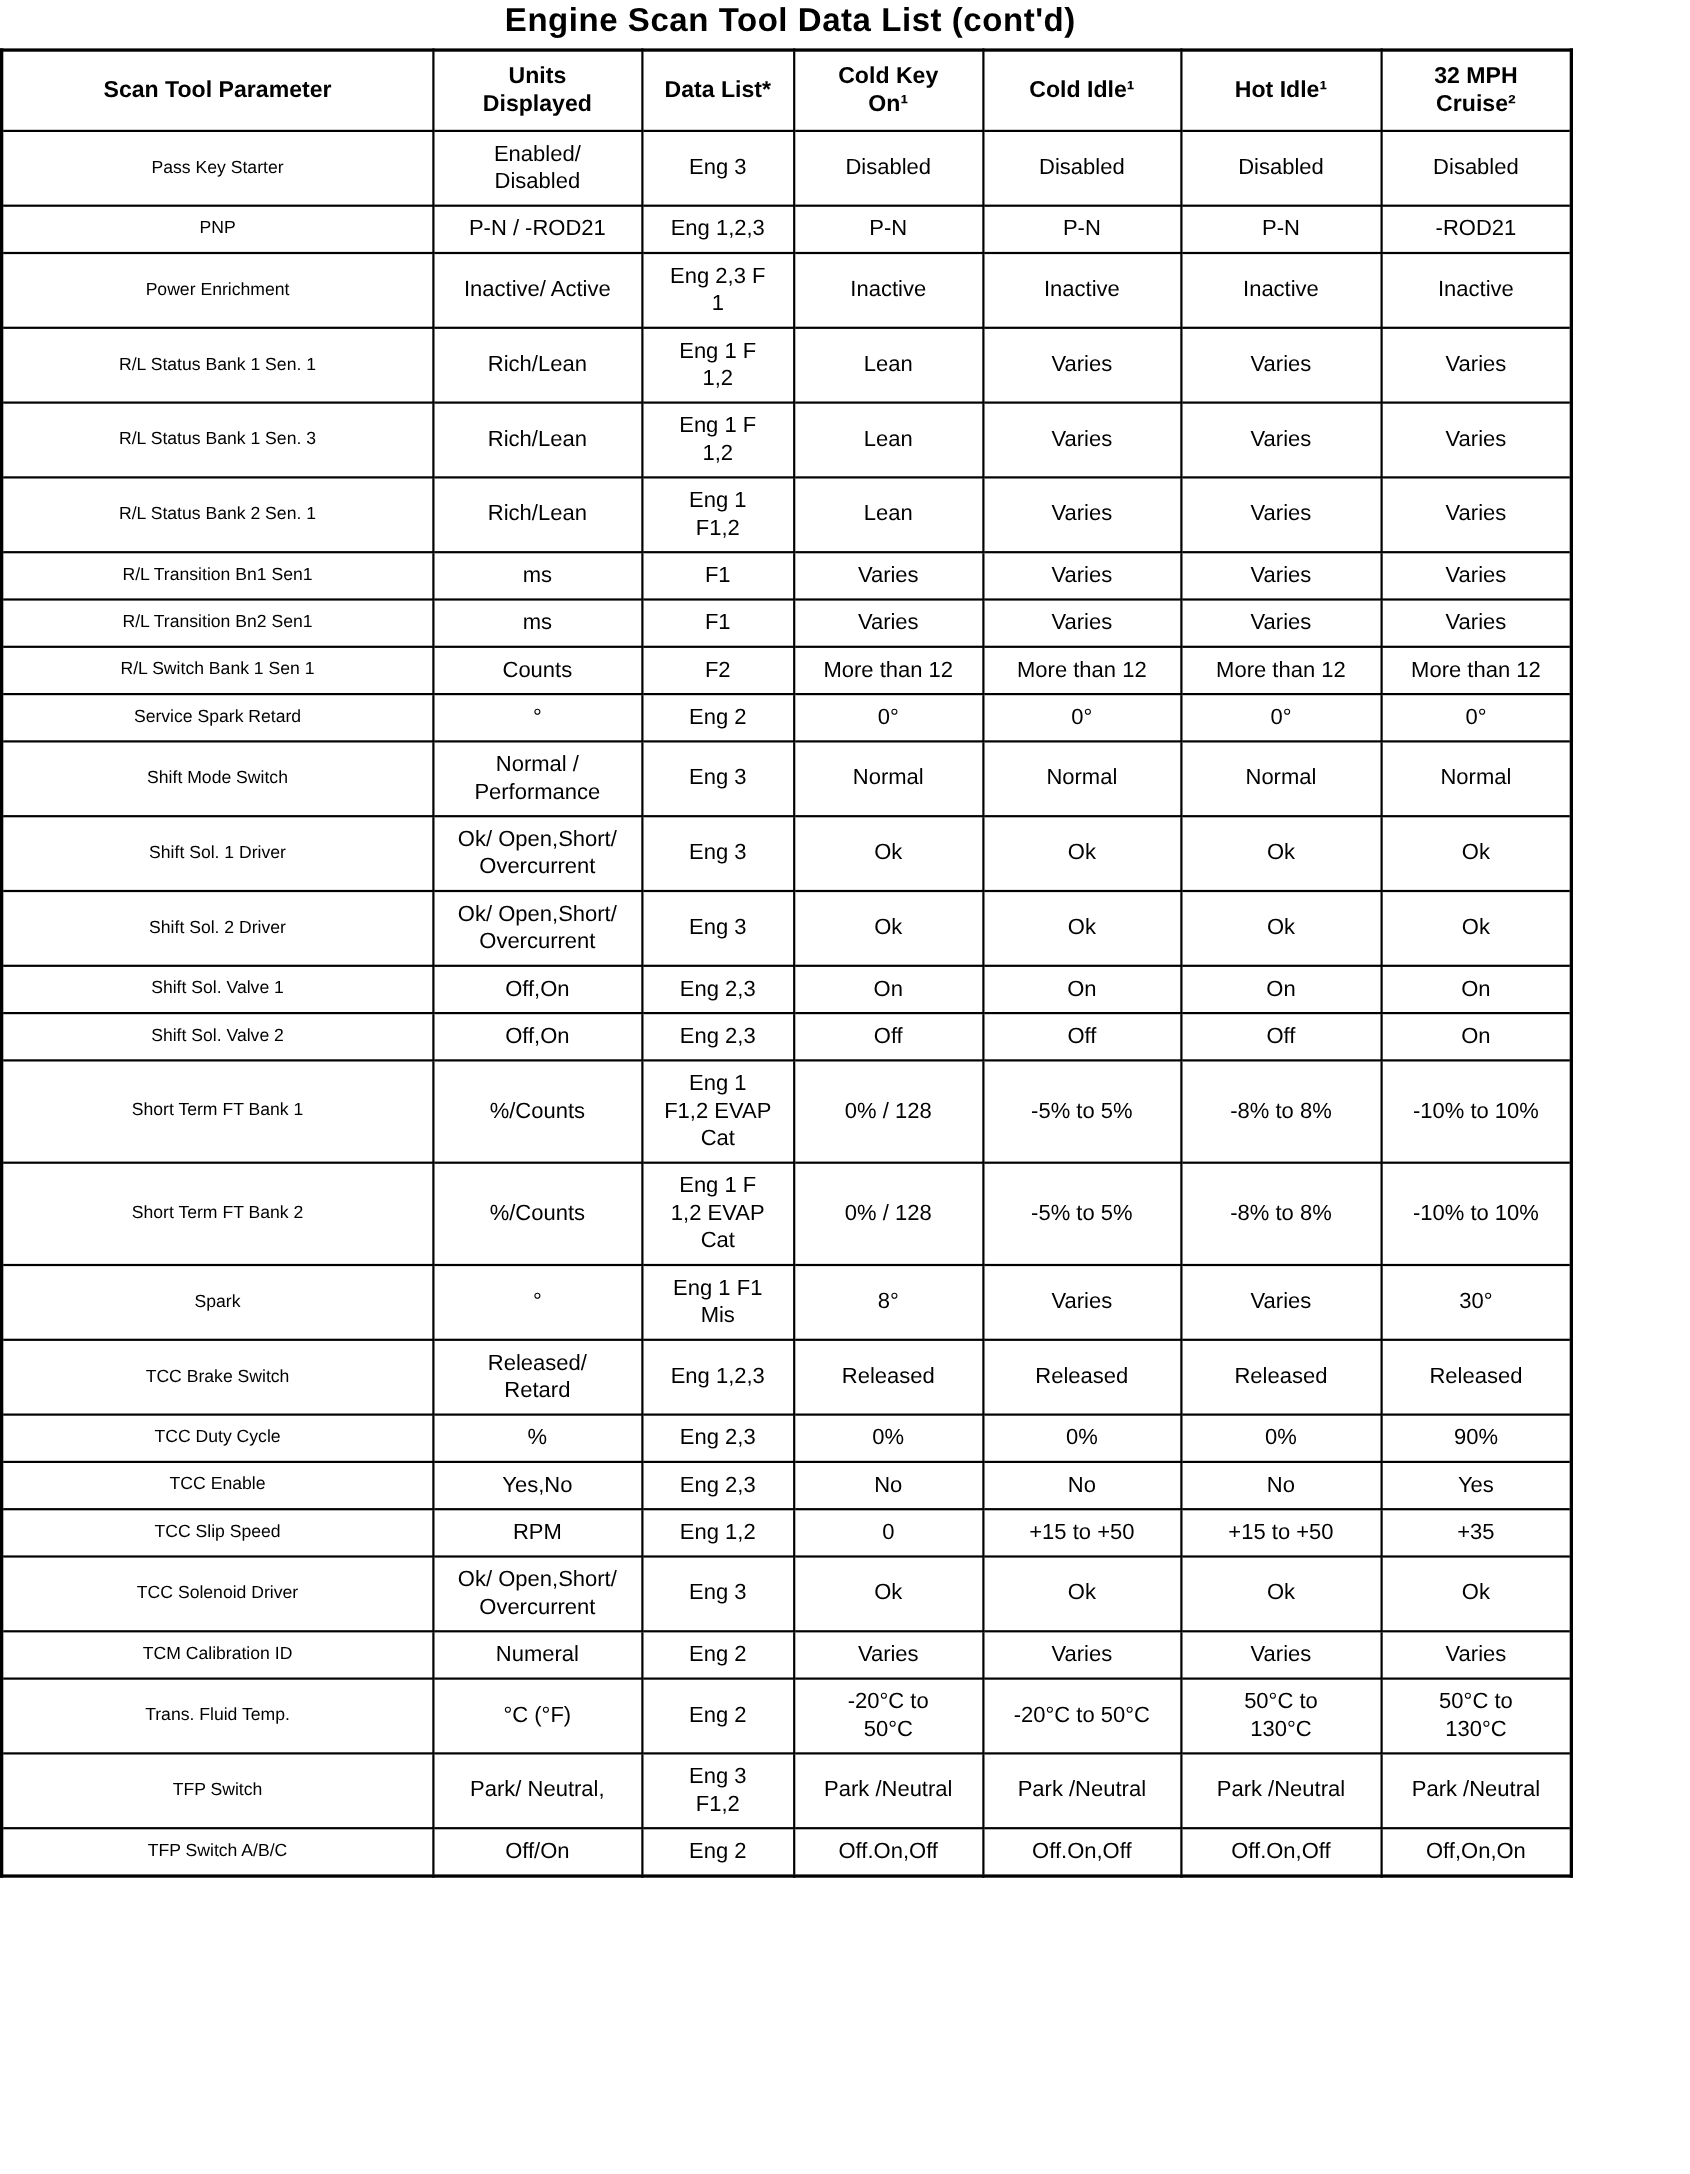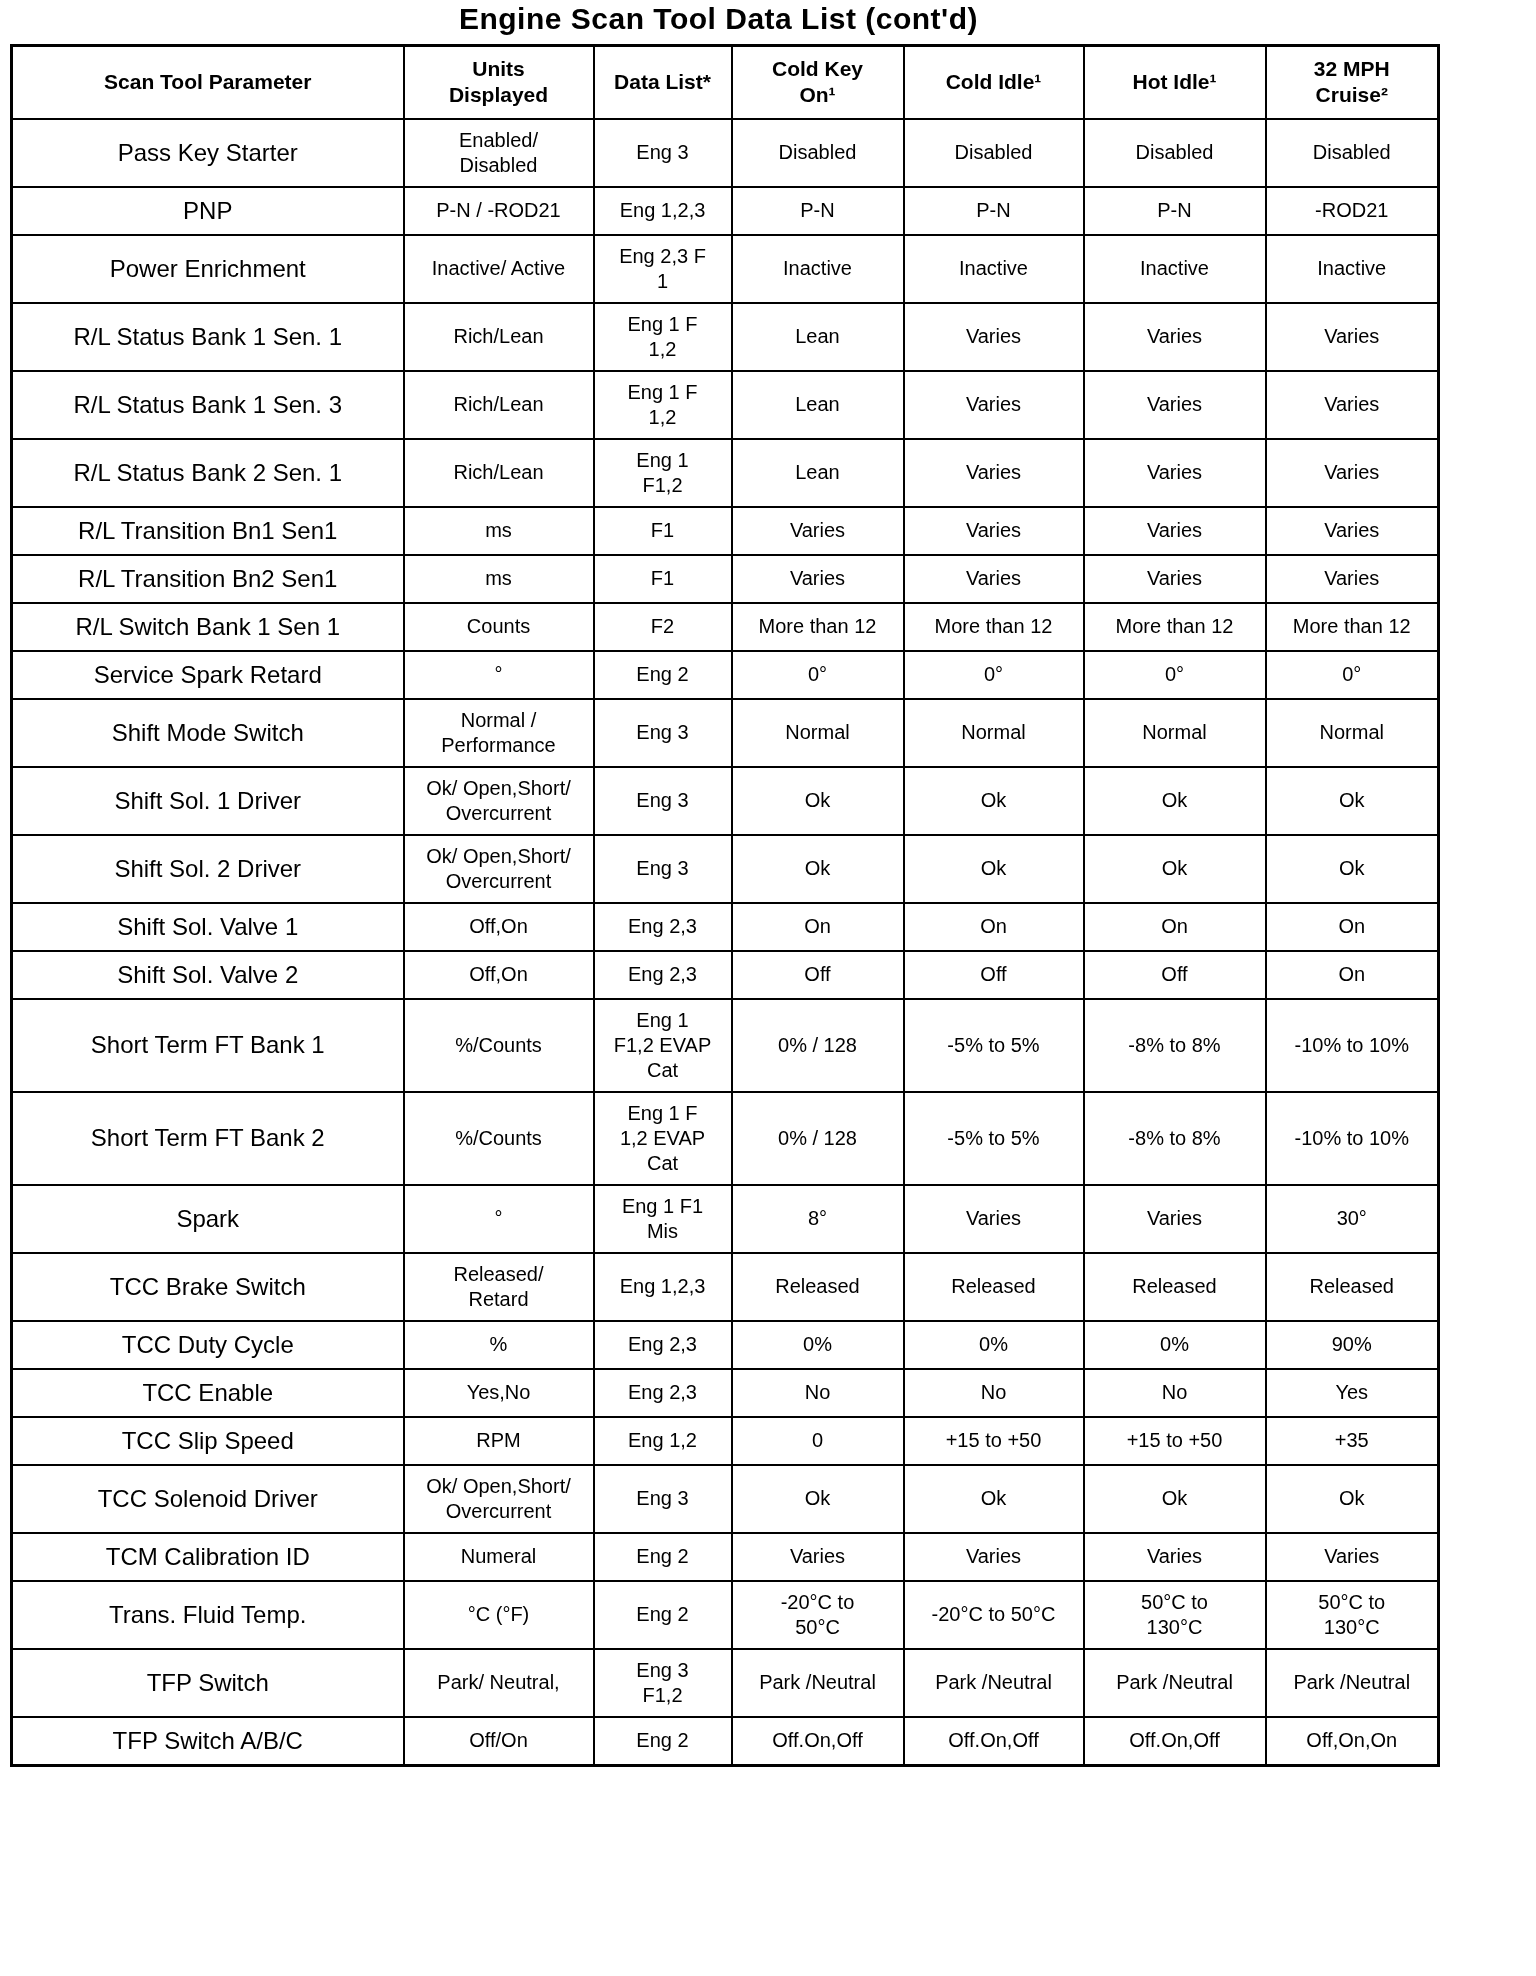--- a/index.html
+++ b/index.html
@@ -21,42 +21,42 @@
     width: 1437px;
     margin: 2px 0 8px 0;
     text-align: center;
     font-size: 30px;
     font-weight: bold;
     letter-spacing: 0.5px;
   }
   table.data-table {
     border-collapse: collapse;
     table-layout: fixed;
-    margin-left: 10px;
+    margin-left: 0;
     width: 1427px;
     border: 3px solid #000;
   }
   .data-table th,
   .data-table td {
     border: 2px solid #000;
     text-align: center;
     vertical-align: middle;
     font-size: 20px;
     line-height: 1.25;
     padding: 8px 4px;
     white-space: pre-line;
     overflow: hidden;
   }
   .data-table th {
     font-weight: bold;
     font-size: 21px;
     padding: 9px 4px;
   }
   .data-table td:first-child {
-    font-size: 24px;
+    font-size: 16px;
   }
 </style>
 </head>
 <body>
 
 <div class="page">
   <h1 class="title">Engine Scan Tool Data List (cont'd)</h1>
 
   <table class="data-table">
     <colgroup>

